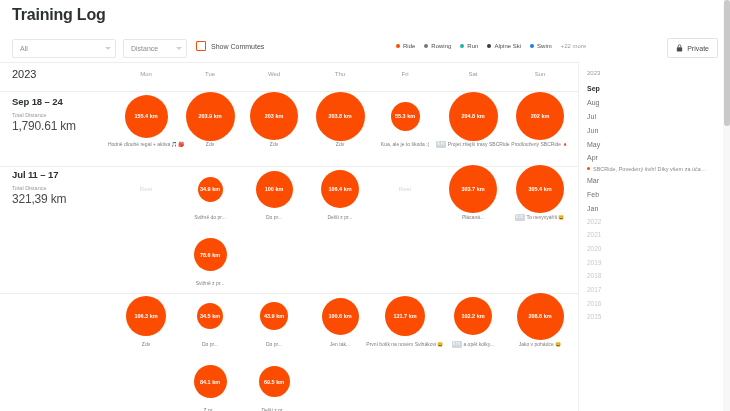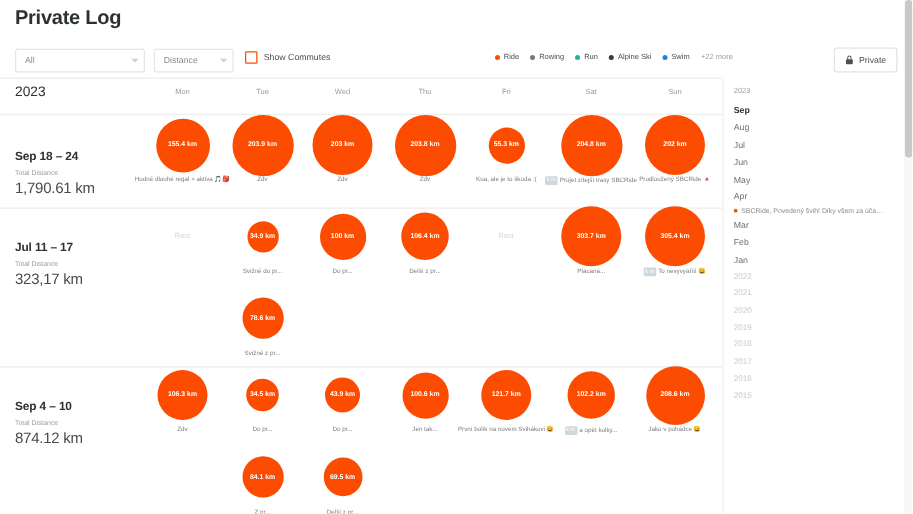--- a/index.html
+++ b/index.html
@@ -136,21 +136,20 @@
   .week {
     position: absolute;
     left: 0; width: 578px;
   }
   .week-meta { position: absolute; left: 12px; top: 0; }
   .week-range {
     font-size: 9.5px;
     font-weight: bold;
     color: #2c3133;
     letter-spacing: -0.1px;
-    margin-top: 24px;
   }
   .week-tdlabel {
     margin-top: 5px;
     font-size: 5.5px;
     color: #9b9b9b;
   }
   .week-total {
     margin-top: 1px;
     font-size: 12px;
     color: #4a4a4a;
@@ -260,21 +259,21 @@
     width: 6px; height: 126px;
     background: #c9c9c9;
     border-radius: 3px;
   }
 </style>
 </head>
 <body>
 
 <div id="app">
 
-  <div class="page-title">Private Log</div>
+  <div class="page-title">Training Log</div>
 
   <div class="filterbar">
 
     <div class="select" id="select-all">
       <span class="sel-label">All</span>
       <span class="chev"></span>
     </div>
 
     <div class="select" id="select-metric">
       <span class="sel-label">Distance</span>
@@ -394,21 +393,21 @@
               </div>
               <div class="cell-label"><span>Prodloužený SBCRide 🔺</span></div>
             </div>
           </div>
         </div>
         <div class="divider" style="top: 104px;"></div>
         <div class="week" style="top: 104px; height: 127px;">
           <div class="week-meta" style="top: 3px;">
             <div class="week-range">Jul 11 – 17</div>
             <div class="week-tdlabel">Total Distance</div>
-            <div class="week-total">323,17 km</div>
+            <div class="week-total">321,39 km</div>
           </div>
           <div class="cell" style="left: 146px; top: 0px;">
             <div class="bubble-wrap">
               <span class="rest">Rest</span>
             </div>
           </div>
           <div class="cell" style="left: 210px; top: 0px;">
             <div>
               <div class="bubble-wrap">
                 <div class="bubble" style="width: 25px; height: 25px;">34.9 km</div>
@@ -455,25 +454,20 @@
             <div>
               <div class="bubble-wrap">
                 <div class="bubble" style="width: 48px; height: 48px;">305.4 km</div>
               </div>
               <div class="cell-label"><span class="km-badge">km</span> <span>To nevyvyáříš 😄</span></div>
             </div>
           </div>
         </div>
         <div class="divider" style="top: 231px;"></div>
         <div class="week" style="top: 231px; height: 120px;">
-          <div class="week-meta" style="top: 3px;">
-            <div class="week-range">Sep 4 – 10</div>
-            <div class="week-tdlabel">Total Distance</div>
-            <div class="week-total">874.12 km</div>
-          </div>
           <div class="cell" style="left: 146px; top: 0px;">
             <div>
               <div class="bubble-wrap">
                 <div class="bubble" style="width: 40px; height: 40px;">106.3 km</div>
               </div>
               <div class="cell-label"><span>Zdv</span></div>
             </div>
           </div>
           <div class="cell" style="left: 210px; top: 0px;">
             <div>

